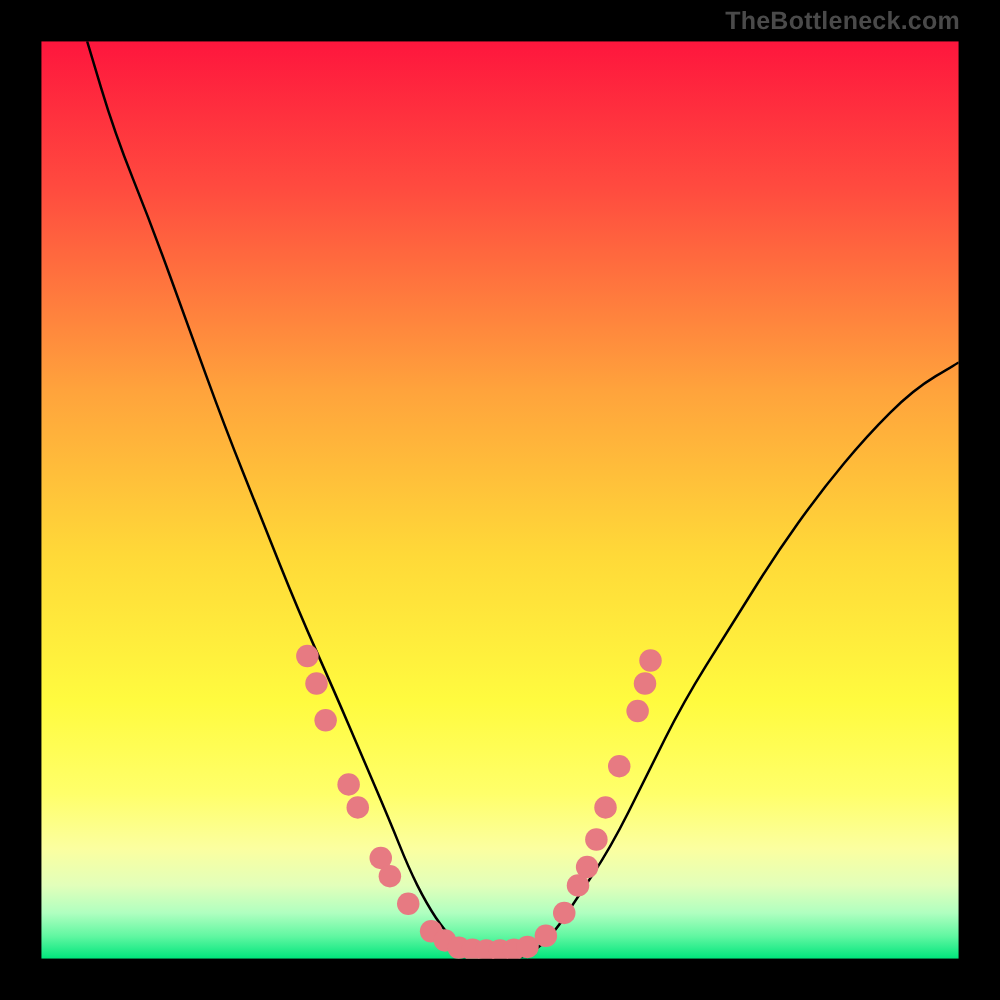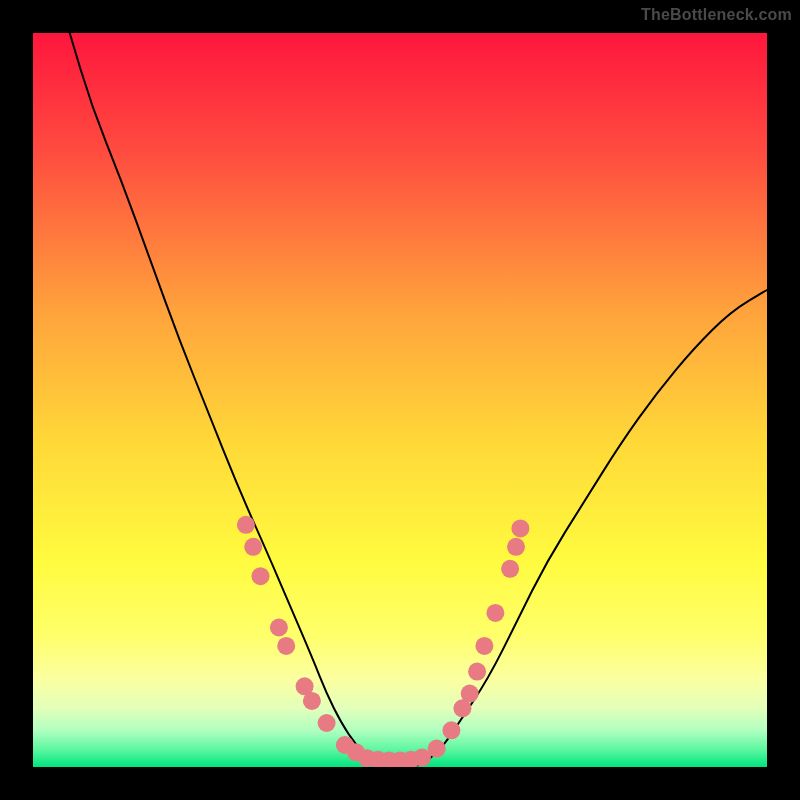--- a/index.html
+++ b/index.html
@@ -6,23 +6,23 @@
 html, body { width: 800px; height: 800px; overflow: hidden; background: #000; }
 .frame {
   position: relative;
   width: 800px;
   height: 800px;
   background: #000;
 }
 .watermark {
   position: absolute;
   top: 6px;
-  right: 8px;
+  right: 32px;
   font-family: Arial, Helvetica, sans-serif;
-  font-size: 16px;
+  font-size: 20px;
   font-weight: 600;
   color: #4a4a4a;
   letter-spacing: 0.2px;
 }
 .plot-area {
   position: absolute;
   left: 33px;
   top: 33px;
   width: 734px;
   height: 734px;

